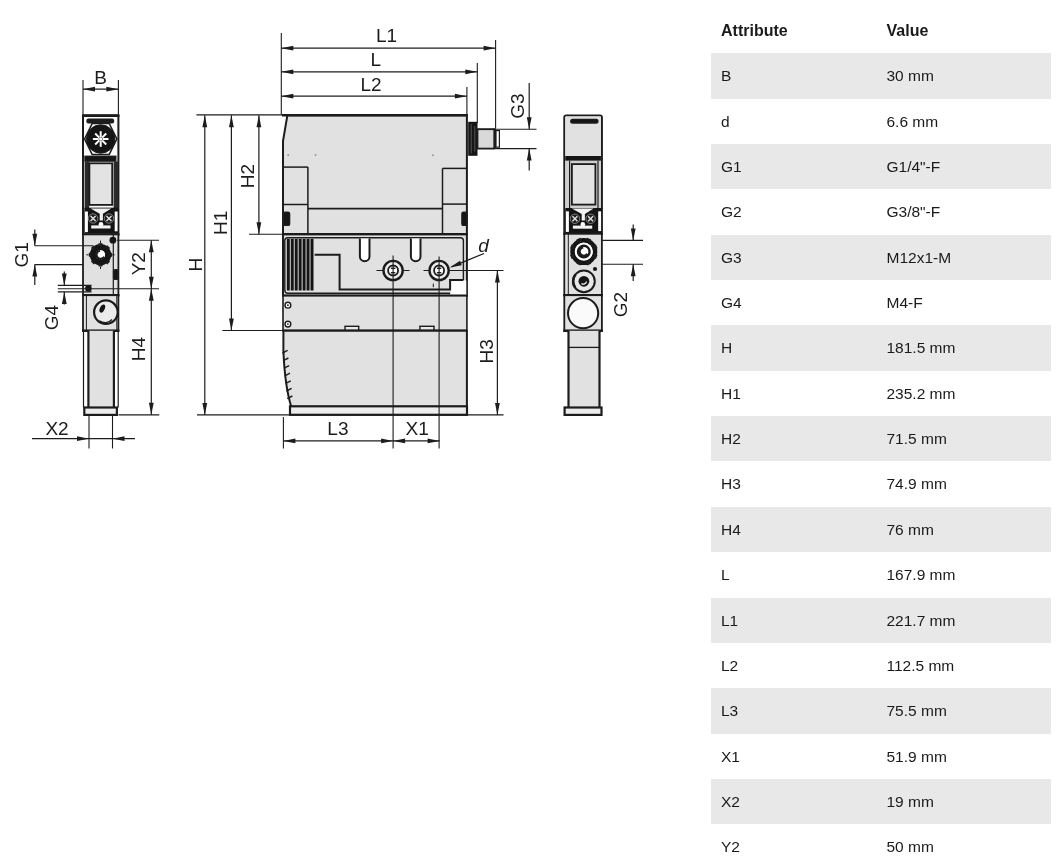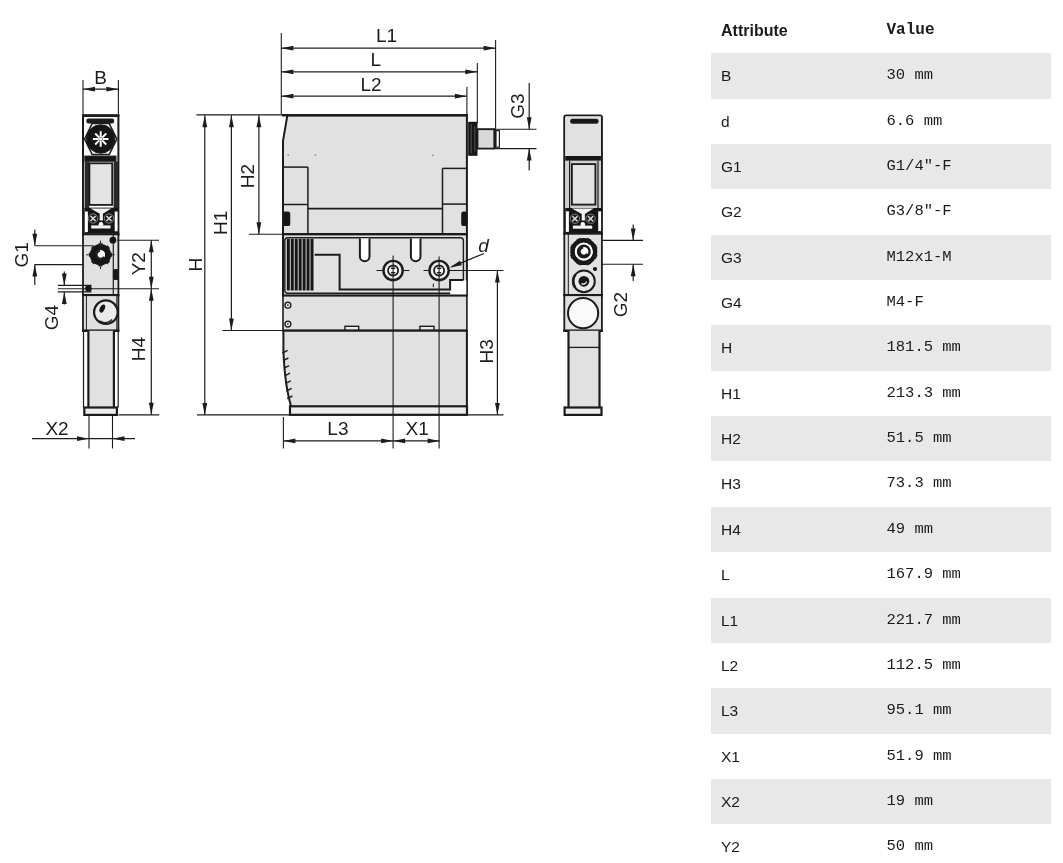--- a/index.html
+++ b/index.html
@@ -7,21 +7,21 @@
           font-family:"Liberation Sans", sans-serif; background:#ffffff; }
   #drawing { position:absolute; left:0; top:0; }
   #table { position:absolute; left:711px; top:0; width:340px;margin-top:8px; }
   #table .hdr { height:45.4px; line-height:45.4px; font-weight:bold;
                 font-size:16px; color:#1a1a1a; }
   #table .row { height:45.35px; line-height:45.35px; font-size:15.5px;
                 color:#1a1a1a; }
   #table .g { background:#e8e8e8; }
   #table .w { background:#ffffff; }
   #table .k { position:absolute; left:10px; }
-  #table .v { position:absolute; left:175.5px;font-family:Liberation Mono, monospace; }
+  #table .v { position:absolute; left:175.5px; }
   #table .row, #table .hdr { position:relative; }
   #table .row .k, #table .row .v, #table .hdr .k, #table .hdr .v {
      top:0; white-space:nowrap; }
 </style>
 </head>
 <body>
 <div id="page">
 
 <svg id="drawing" width="710" height="470" viewBox="0 0 710 470" font-family="Liberation Sans, sans-serif">
 
@@ -447,56 +447,56 @@
         <span class="v">M4-F</span>
       </div>
 
 <div class="row g">
         <span class="k">H</span>
         <span class="v">181.5 mm</span>
       </div>
 
 <div class="row w">
         <span class="k">H1</span>
-        <span class="v">213.3 mm</span>
+        <span class="v">235.2 mm</span>
       </div>
 
 <div class="row g">
         <span class="k">H2</span>
-        <span class="v">51.5 mm</span>
+        <span class="v">71.5 mm</span>
       </div>
 
 <div class="row w">
         <span class="k">H3</span>
-        <span class="v">73.3 mm</span>
+        <span class="v">74.9 mm</span>
       </div>
 
 <div class="row g">
         <span class="k">H4</span>
-        <span class="v">49 mm</span>
+        <span class="v">76 mm</span>
       </div>
 
 <div class="row w">
         <span class="k">L</span>
         <span class="v">167.9 mm</span>
       </div>
 
 <div class="row g">
         <span class="k">L1</span>
         <span class="v">221.7 mm</span>
       </div>
 
 <div class="row w">
         <span class="k">L2</span>
         <span class="v">112.5 mm</span>
       </div>
 
 <div class="row g">
         <span class="k">L3</span>
-        <span class="v">95.1 mm</span>
+        <span class="v">75.5 mm</span>
       </div>
 
 <div class="row w">
         <span class="k">X1</span>
         <span class="v">51.9 mm</span>
       </div>
 
 <div class="row g">
         <span class="k">X2</span>
         <span class="v">19 mm</span>

